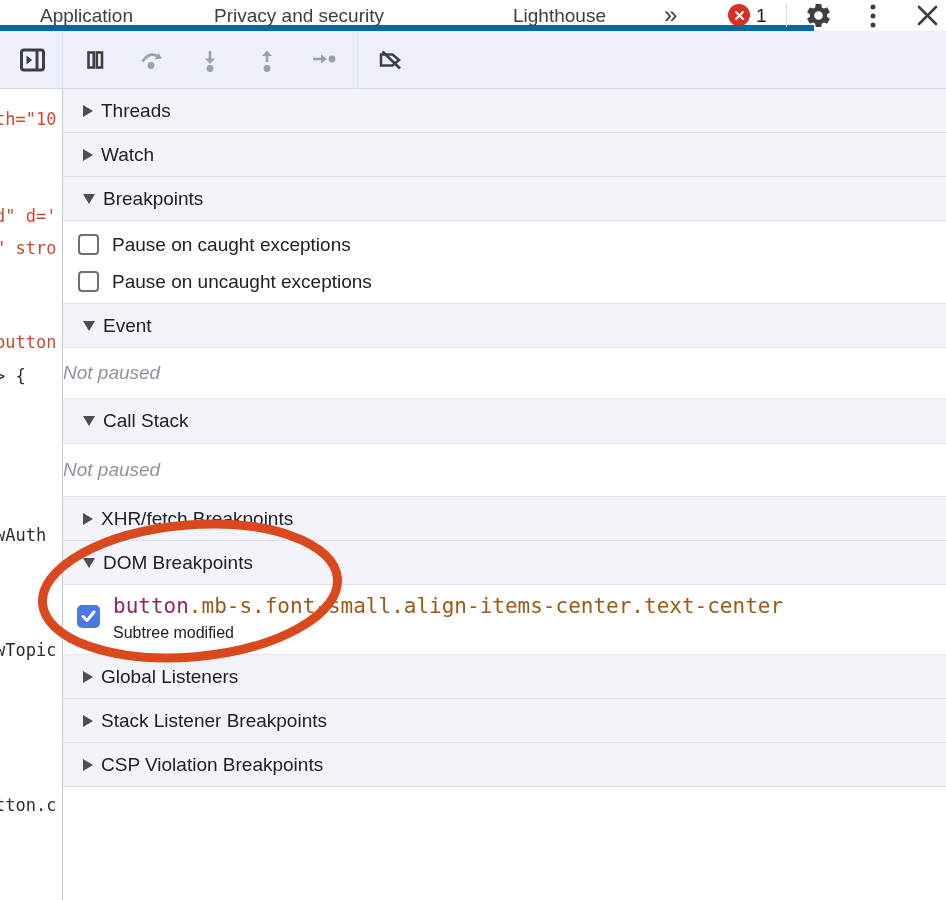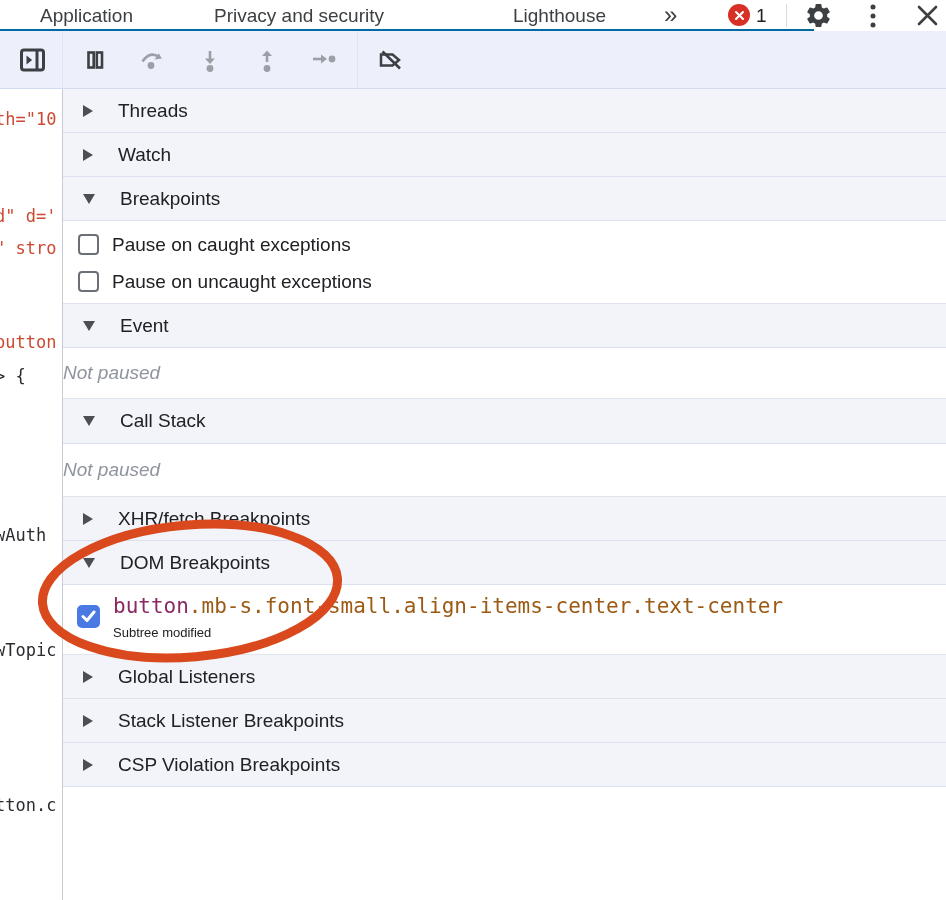--- a/index.html
+++ b/index.html
@@ -1,21 +1,21 @@
 <!DOCTYPE html>
 <html><head>
 <meta charset="utf-8">
 <style>
   * { margin:0; padding:0; box-sizing:border-box; }
   body { font-family:"Liberation Sans", sans-serif; background:#fff; }
   .screen { position:relative; width:946px; height:900px; overflow:hidden; background:#fff; }
 
   
   .tabbar { position:absolute; left:0; top:0; width:814px; height:31px; background:#fff;
-            border-bottom:2px solid #0369a1; }
+            border-bottom:6px solid #0369a1; }
   .tab { position:absolute; top:0; height:31px; line-height:31px; font-size:19px; color:#3c4043; white-space:nowrap; cursor:default; }
   .more-tabs { position:absolute; top:-1px; font-size:24px; color:#3c4043; line-height:31px; }
   .err-badge { position:absolute; top:4px; width:22px; height:22px; border-radius:50%;
                background:#d93025; display:flex; align-items:center; justify-content:center; }
   .err-count { position:absolute; top:0; height:31px; line-height:31px; font-size:19px; color:#202124; }
   .tb-divider { position:absolute; top:4px; width:1px; height:23px; background:#d8dbe3; }
   .tb-icon { position:absolute; display:flex; align-items:center; justify-content:center; }
 
   
   .toolbar { position:absolute; left:0; top:31px; width:946px; height:58px; background:#edf0fa;
@@ -29,21 +29,21 @@
   .gutter { position:absolute; left:0; top:0; width:63px; height:811px; background:#fff;
             border-right:1px solid #c7cad1; overflow:hidden; }
   .frag { position:absolute; left:-5px; white-space:pre; font-family:"DejaVu Sans Mono", monospace;
           font-size:17px; line-height:20px; height:20px; }
   .frag.red  { color:#cb4a31; }
   .frag.dark { color:#2a2c30; }
 
   .sidebar { position:absolute; left:63px; top:0; width:883px; height:811px; background:#fff; }
 
   .pane-header { height:44px; background:#f2f4fa; border-bottom:1px solid #dce1f0;
-                 display:flex; align-items:center; padding-left:20px; gap:25px; cursor:default; }
+                 display:flex; align-items:center; padding-left:20px; gap:8px; cursor:default; }
   .pane-title { font-size:19px; color:#202124; }
   .tri { width:0; height:0; flex:0 0 auto; }
   .tri.right { border-left:10px solid #4b4e53; border-top:6.5px solid transparent; border-bottom:6.5px solid transparent; }
   .tri.down  { border-top:10px solid #4b4e53; border-left:6.5px solid transparent; border-right:6.5px solid transparent; }
 
   .cb-pane { height:83px; background:#fff; border-bottom:1px solid #e0e4ef; padding-top:5px; }
   .cb-row { height:37px; display:flex; align-items:center; padding-left:15px; gap:13px; }
   .cb-box { width:21px; height:21px; border:2px solid #6b7076; border-radius:4px; background:#fff; flex:0 0 auto; }
   .cb-label { font-size:19px; color:#202124; }
 
@@ -53,21 +53,21 @@
   .status-pane.h53 { height:53px; }
   .status-text { font-size:19px; font-style:italic; color:#8f949e; }
 
   .dom-entry { position:relative; height:70px; background:#fff; border-bottom:1px solid #e0e4ef; }
   .cb-checked { position:absolute; left:14px; top:20px; width:23px; height:23px; border-radius:5px;
                 background:#4a79e4; display:flex; align-items:center; justify-content:center; }
   .bp-lines { margin-left:50px; padding-top:8px; }
   .bp-selector { font-family:"DejaVu Sans Mono", monospace; font-size:21px; line-height:27px; white-space:nowrap; }
   .sel-tag { color:#8b2a62; }
   .sel-classes { color:#9c5a14; }
-  .bp-condition { font-size:13px; line-height:26px; color:#202124; }
+  .bp-condition { font-size:16px; line-height:26px; color:#202124; }
 
   .filler { height:113px; background:#fff; }
 
   
   .annotation { position:absolute; left:0; top:0; width:946px; height:900px; pointer-events:none; z-index:50; }
 </style>
 </head>
 <body>
 
 <div class="screen">

